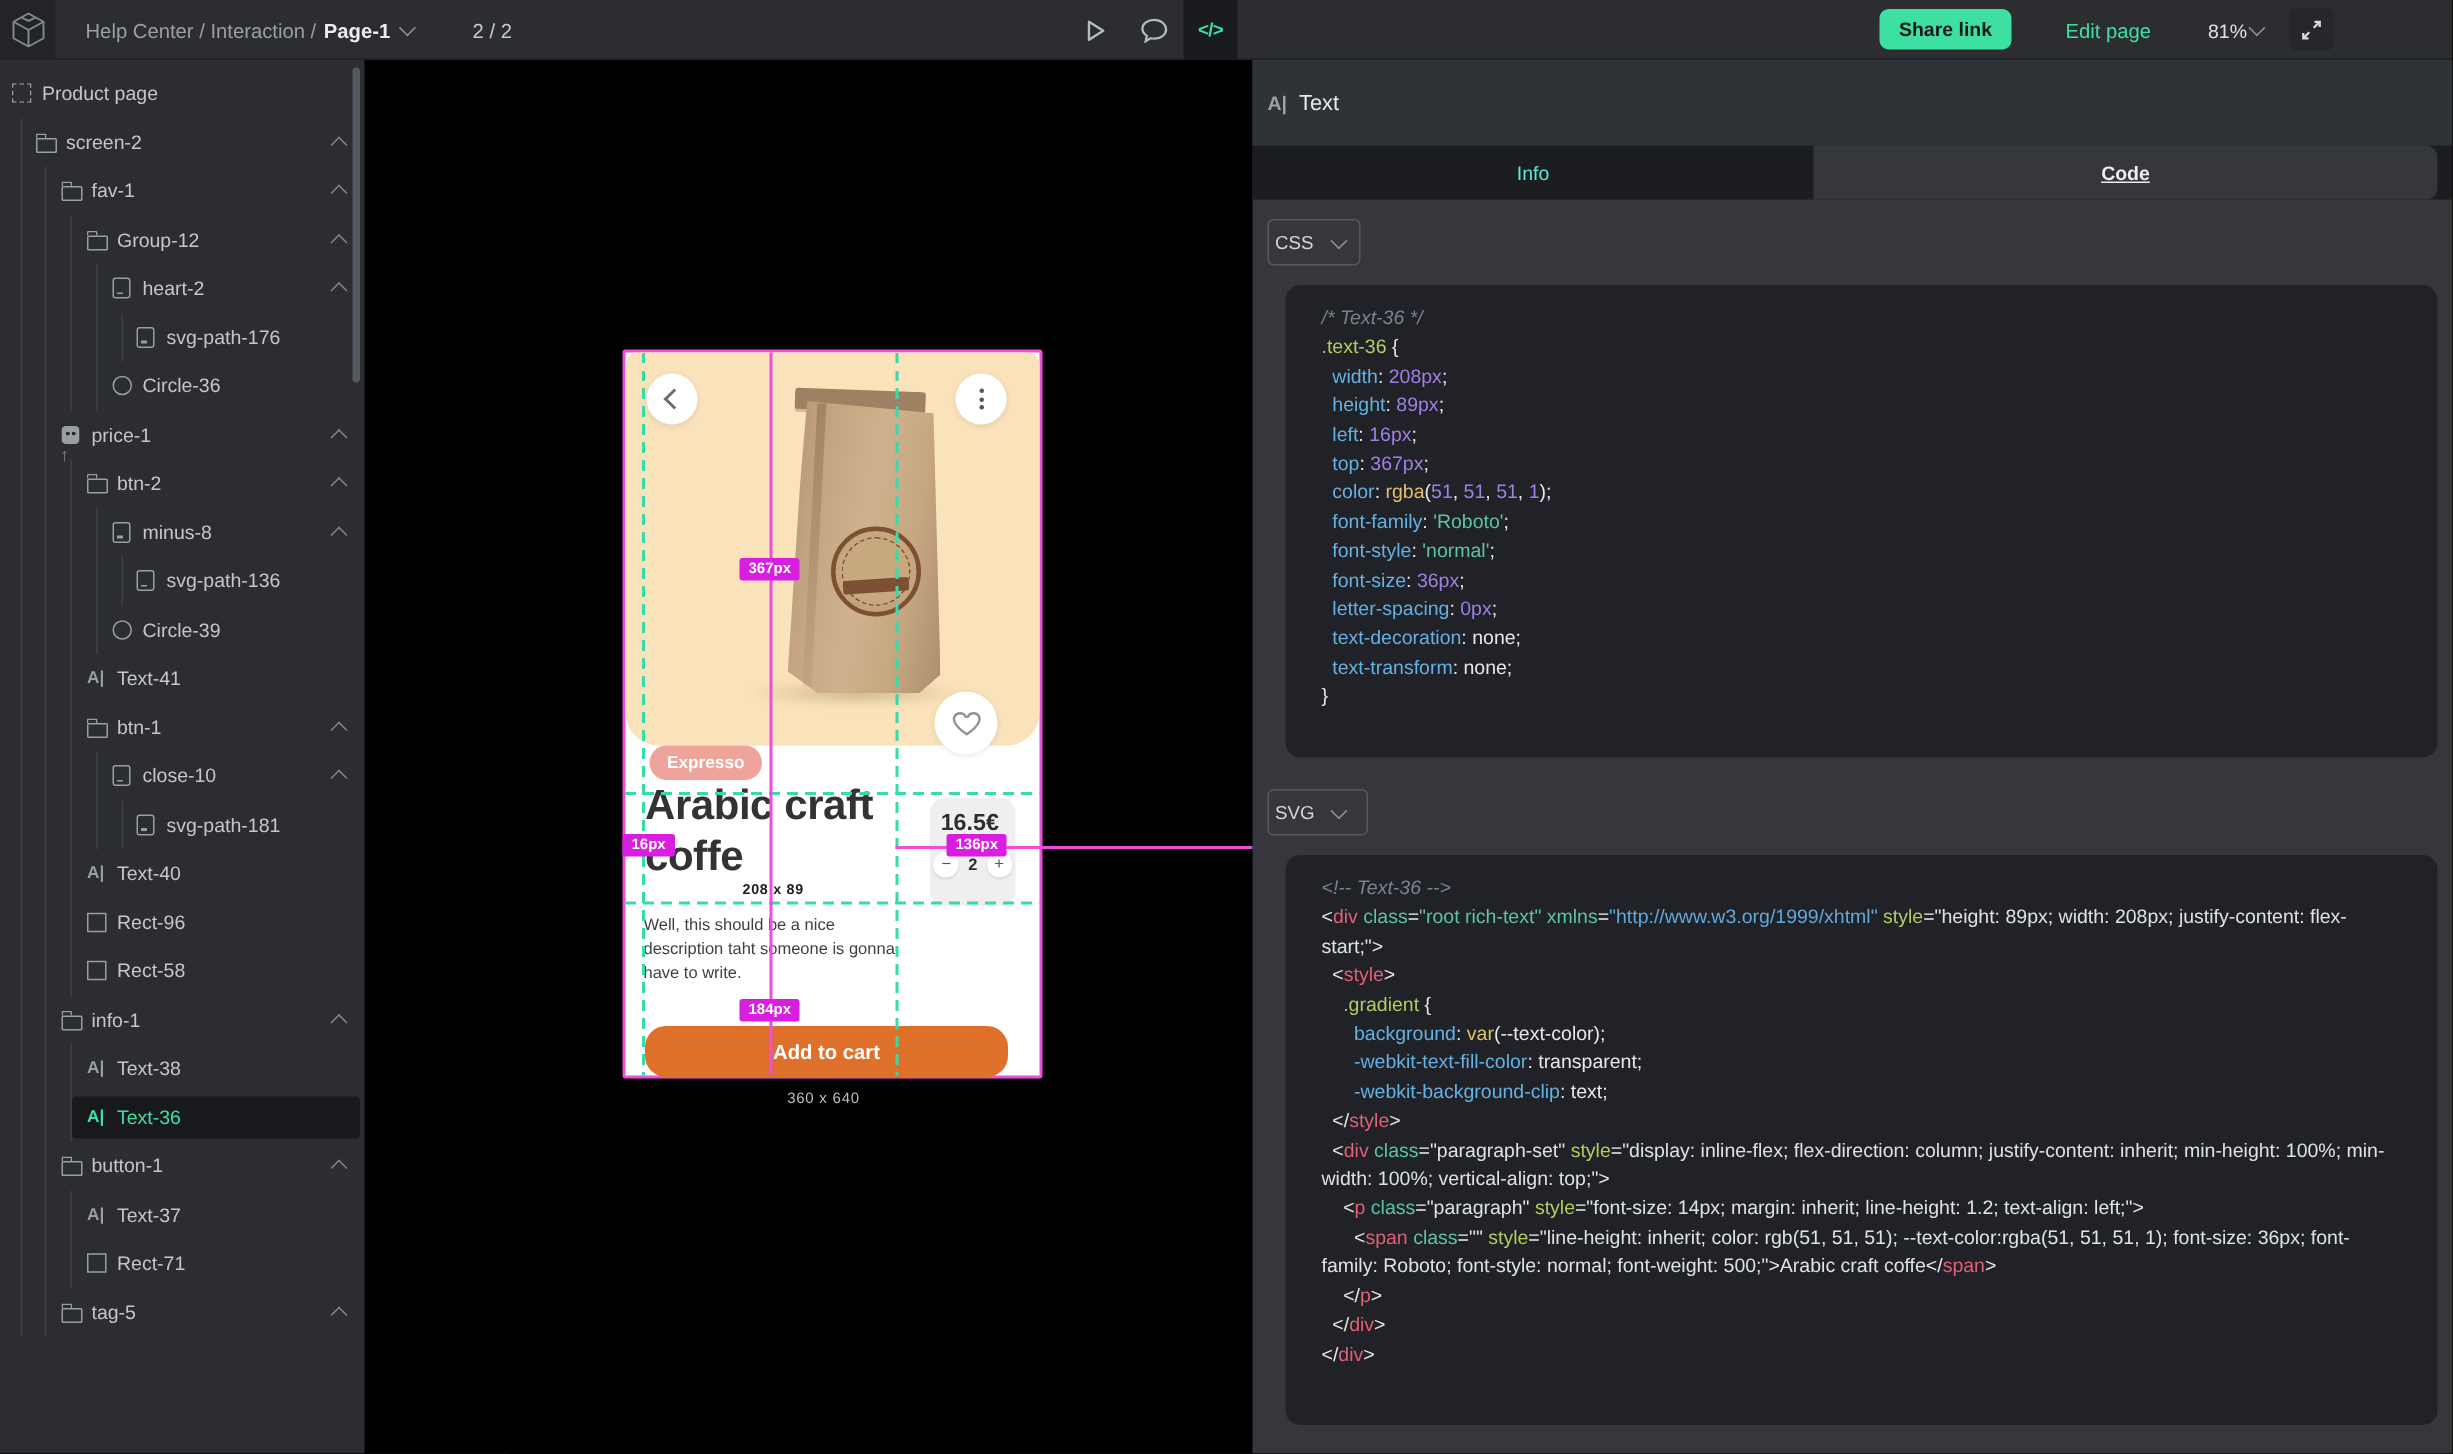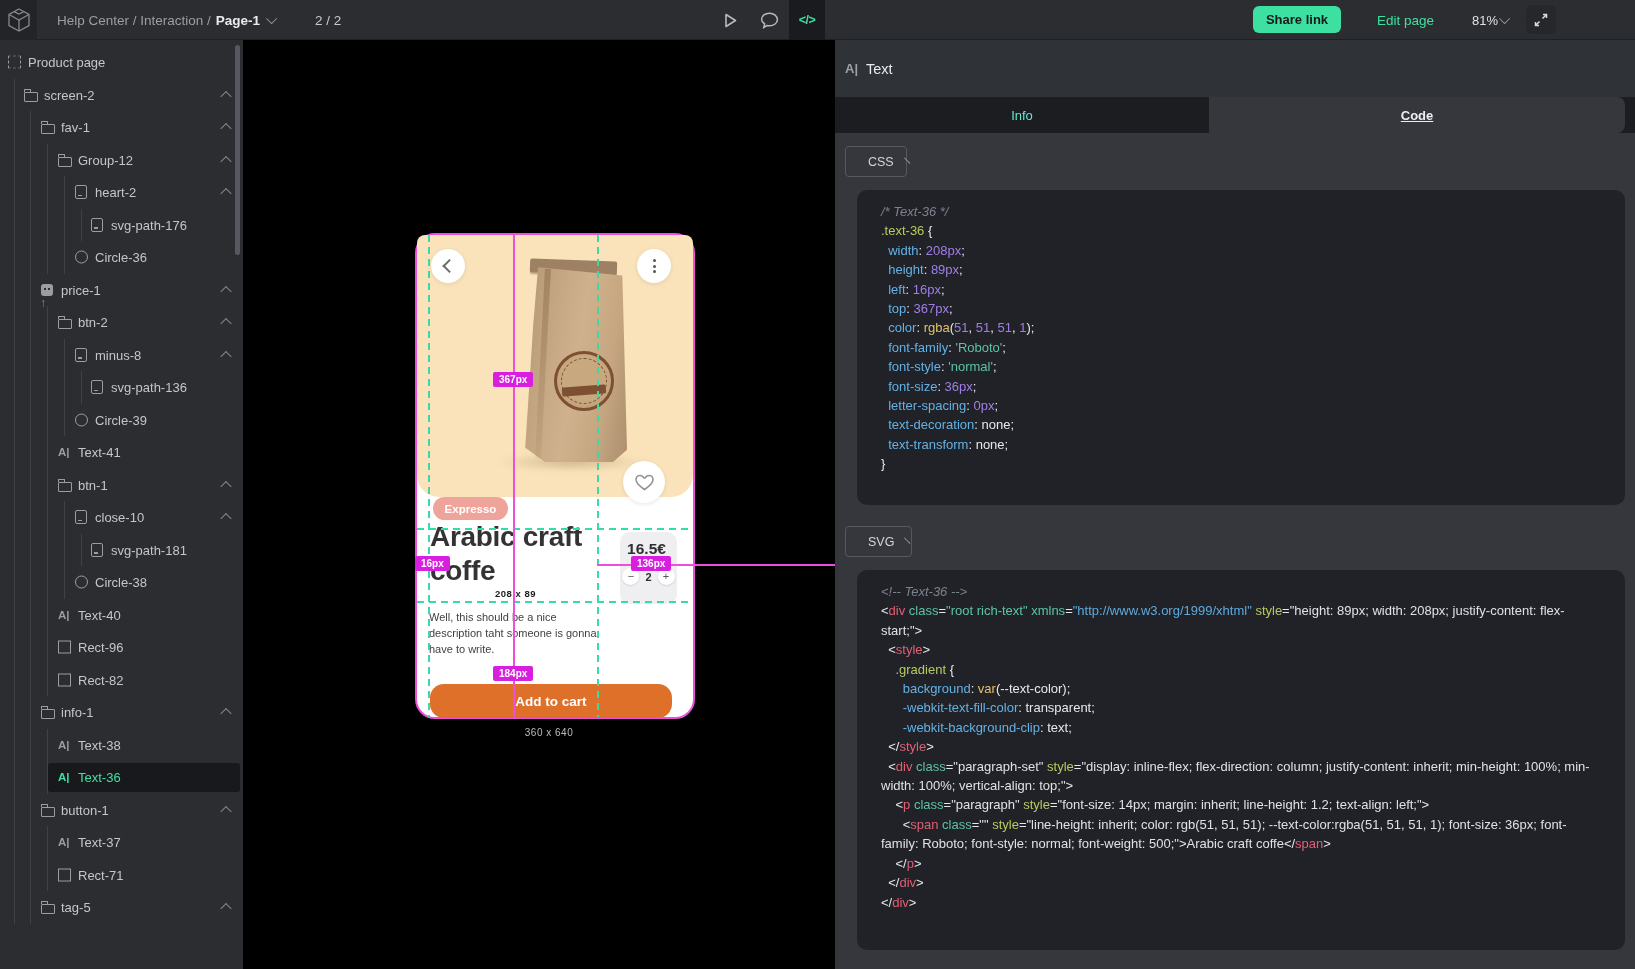--- a/index.html
+++ b/index.html
@@ -43,21 +43,21 @@
   .i-text{font-size:11.5px;color:#9A9DA3;font-weight:600;transform:translateY(-50%);}
   .i-comp{width:12px;height:12px;border-radius:3px;background:
       radial-gradient(circle at 35% 42%, #2B2D31 1.2px, transparent 1.4px),
       radial-gradient(circle at 68% 42%, #2B2D31 1.2px, transparent 1.4px),#9A9DA3;}
   .selected .i-text{color:#3EE0A2;}
   .inst-arrow{left:40px;top:22px;color:#85888E;font-size:12px;}
   .side-scrollbar{position:absolute;right:3px;top:5px;width:5px;height:210px;background:#55585E;border-radius:3px;}
 
   
   .canvas{position:absolute;left:243px;top:40px;width:592px;bottom:0;background:#000;z-index:10;}
-  .card{position:absolute;left:172px;top:193px;width:280px;height:486px;background:#FFFFFF;border:2px solid #ED4FDB;border-radius:20px;box-sizing:border-box;}
+  .card{position:absolute;left:172px;top:193px;width:280px;height:486px;background:#FFFFFF;border:2px solid #ED4FDB;border-radius:2px;box-sizing:border-box;}
   .card-img{position:absolute;left:0;top:0;right:0;height:262px;background:#FAE3BA;border-radius:8px 8px 22px 22px;}
   .round-btn{position:absolute;background:#fff;border-radius:50%;display:flex;align-items:center;justify-content:center;box-shadow:0 1px 4px rgba(0,0,0,.10);cursor:pointer;}
   .btn-back{left:14px;top:14px;width:34px;height:34px;}
   .chev-left{width:8px;height:8px;border-left:2px solid #6D6D6D;border-bottom:2px solid #6D6D6D;transform:rotate(45deg) translate(1px,-1px);}
   .btn-menu{left:220px;top:14px;width:34px;height:34px;flex-direction:column;gap:2.5px;}
   .dot{width:3px;height:3px;border-radius:50%;background:#555;}
   .btn-fav{left:206px;top:226px;width:42px;height:42px;}
   
   .bag{position:absolute;left:93px;top:22px;width:117px;height:205px;}
   .bag-shadow{position:absolute;left:-14px;bottom:-9px;width:150px;height:18px;background:radial-gradient(ellipse at center, rgba(120,90,50,.35), transparent 70%);filter:blur(3px);}
@@ -92,21 +92,21 @@
 
   
   .panel{position:absolute;left:835px;top:40px;width:800px;bottom:0;background:#35373C;z-index:30;}
   .panel-header{position:absolute;left:0;top:0;right:0;height:57px;background:#2F3237;display:flex;align-items:center;padding-left:10px;gap:8px;box-sizing:border-box;}
   .ph-icon{color:#9EA1A8;font-size:13px;font-weight:600;}
   .ph-title{color:#E8EAED;font-size:14.5px;}
   .tabbar{position:absolute;left:0;top:57px;right:0;height:36px;background:#1B1D21;}
   .tab{position:absolute;top:0;height:36px;display:flex;align-items:center;justify-content:center;font-size:13px;cursor:pointer;}
   .tab-info{left:0;width:374px;color:#5eead4;}
   .tab-code{left:374px;width:416px;background:#35373C;border-radius:0 8px 8px 0;color:#ECEEF0;font-weight:600;text-decoration:underline;}
-  .select-box{position:absolute;left:10px;height:31px;border:1px solid #57595E;border-radius:4px;display:flex;align-items:center;gap:10px;padding:0 22px;color:#D3D5D9;font-size:12.5px;cursor:pointer;box-sizing:border-box;}
+  .select-box{position:absolute;left:10px;height:31px;border:1px solid #57595E;border-radius:4px;display:flex;align-items:center;gap:10px;padding:0 4px;color:#D3D5D9;font-size:12.5px;cursor:pointer;box-sizing:border-box;}
   .sel-css{top:106px;width:62px;}
   .sel-svg{top:486px;width:67px;}
   .code-block{position:absolute;left:22px;width:768px;background:#212227;border-radius:10px;padding:12px 24px;box-sizing:border-box;overflow:hidden;}
   .block-css{top:150px;height:315px;}
   .block-svg{top:530px;height:380px;}
   .code-line{white-space:pre-wrap;font-size:13px;line-height:19.4px;font-family:"Liberation Sans",sans-serif;word-break:break-word;}
   .tk-cmt{color:#7B828E;font-style:italic;}
   .tk-sel{color:#B4CB5F;}
   .tk-prop{color:#64B1E4;}
   .tk-num{color:#A07EE6;}
@@ -296,44 +296,36 @@
           <span class="tree-guide" style="left: 47px;"></span>
           <span class="tree-guide" style="left: 64px;"></span>
           <span class="tree-guide" style="left: 81px;"></span>
           <span class="ticon i-file" style="left: 91px;"></span>
           <span class="tree-label" style="left: 111px;">svg-path-181</span>
         </div>
         <div class="tree-row">
           <span class="tree-guide" style="left: 14px;"></span>
           <span class="tree-guide" style="left: 30px;"></span>
           <span class="tree-guide" style="left: 47px;"></span>
-          <span class="tree-guide" style="left: 64px;"></span>
-          <span class="ticon i-circle" style="left: 75px;"></span>
-          <span class="tree-label" style="left: 95px;">Circle-38</span>
-        </div>
-        <div class="tree-row">
-          <span class="tree-guide" style="left: 14px;"></span>
-          <span class="tree-guide" style="left: 30px;"></span>
-          <span class="tree-guide" style="left: 47px;"></span>
           <span class="ticon i-text" style="left: 58px;">A|</span>
           <span class="tree-label" style="left: 78px;">Text-40</span>
         </div>
         <div class="tree-row">
           <span class="tree-guide" style="left: 14px;"></span>
           <span class="tree-guide" style="left: 30px;"></span>
           <span class="tree-guide" style="left: 47px;"></span>
           <span class="ticon i-rect" style="left: 58px;"></span>
           <span class="tree-label" style="left: 78px;">Rect-96</span>
         </div>
         <div class="tree-row">
           <span class="tree-guide" style="left: 14px;"></span>
           <span class="tree-guide" style="left: 30px;"></span>
           <span class="tree-guide" style="left: 47px;"></span>
           <span class="ticon i-rect" style="left: 58px;"></span>
-          <span class="tree-label" style="left: 78px;">Rect-82</span>
+          <span class="tree-label" style="left: 78px;">Rect-58</span>
         </div>
         <div class="tree-row">
           <span class="tree-guide" style="left: 14px;"></span>
           <span class="tree-guide" style="left: 30px;"></span>
           <span class="ticon i-folder" style="left: 41px;"></span>
           <span class="tree-label" style="left: 61px;">info-1</span>
           <span class="tree-chevron"></span>
         </div>
         <div class="tree-row">
           <span class="tree-guide" style="left: 14px;"></span>

